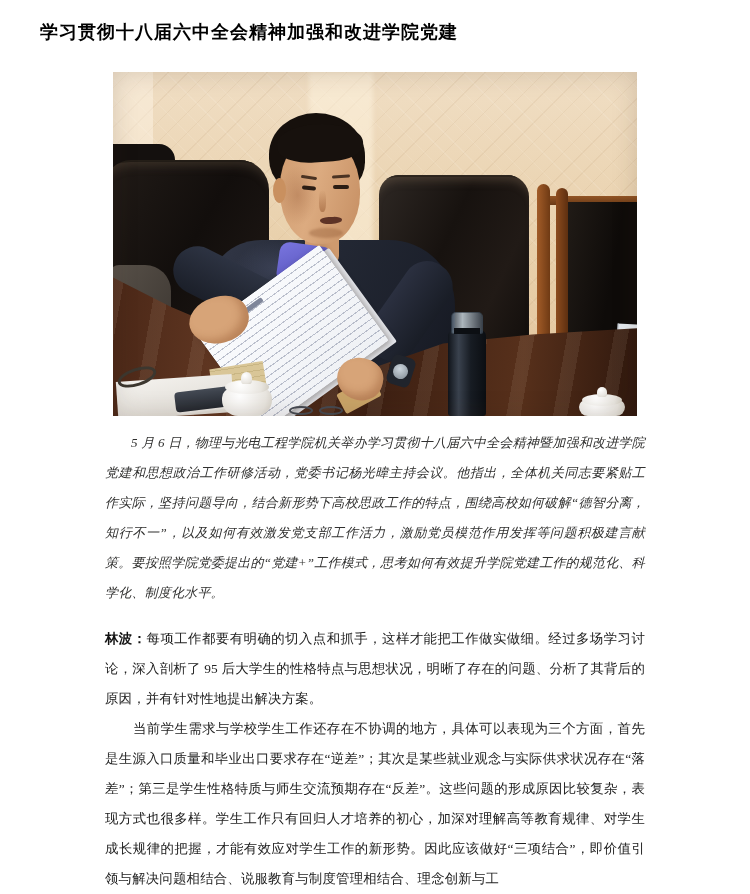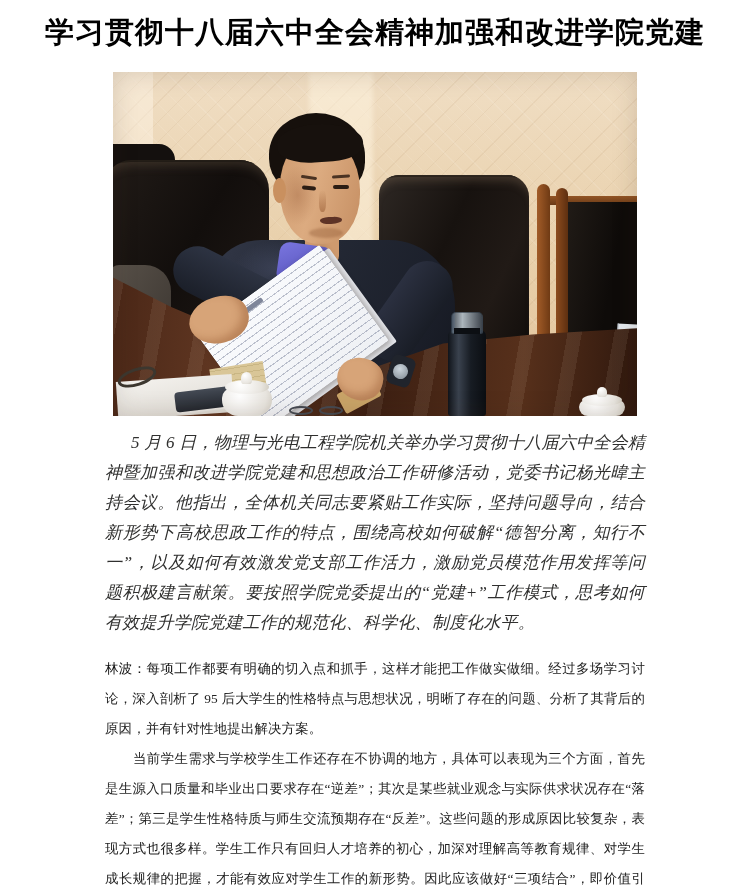--- a/index.html
+++ b/index.html
@@ -10,24 +10,23 @@
     background: #ffffff;
     overflow: hidden;
     position: relative;
     font-family: "Liberation Serif", serif;
   }
   .page { width: 750px; height: 894px; overflow: hidden; }
 
   
   .doc-title {
     margin: 14px 40px 0 40px;
-    text-align: center;
     font-family: "Liberation Sans", sans-serif;
     font-weight: 800;
-    font-size: 29px;
+    font-size: 18px;
     line-height: 37px;
     color: #000;
     letter-spacing: 1px;
   }
 
   
   .photo {
     position: relative;
     width: 524px; height: 344px;
     margin: 21px auto 0 auto;
@@ -165,35 +164,35 @@
   .thermos-neck { left: 341px; top: 256px; width: 26px; height: 6px; background: #0c0f13; }
 
   .photo-vignette { left: 0; top: 0; width: 524px; height: 344px; box-shadow: inset 0 0 26px rgba(60,40,20,.18); }
 
   
   .content { width: 540px; margin: 12px auto 0 auto; }
   .content p { margin: 0; text-align: justify; }
   .intro {
     font-family: "Liberation Serif", serif;
     font-style: italic;
-    font-size: 17px;
+    font-size: 13px;
     line-height: 30px;
     color: #30302f;
     text-indent: 26px;
     letter-spacing: .2px;
   }
   .speaker-para, .body-para {
     font-family: "Liberation Serif", serif;
     font-size: 13.4px;
     line-height: 30px;
     color: #222;
     letter-spacing: .2px;
   }
   .speaker-para { margin-top: 16px !important; }
-  .speaker-name { font-weight: 400; color: #111; }
+  .speaker-name { font-weight: 700; color: #111; }
   .body-para { text-indent: 28px; }
 </style>
 </head>
 <body>
 
 <div class="page">
 
   <h1 class="doc-title">
     <span>学习贯彻十八届六中全会精神加强和改进学院党建</span><br>
   </h1>

